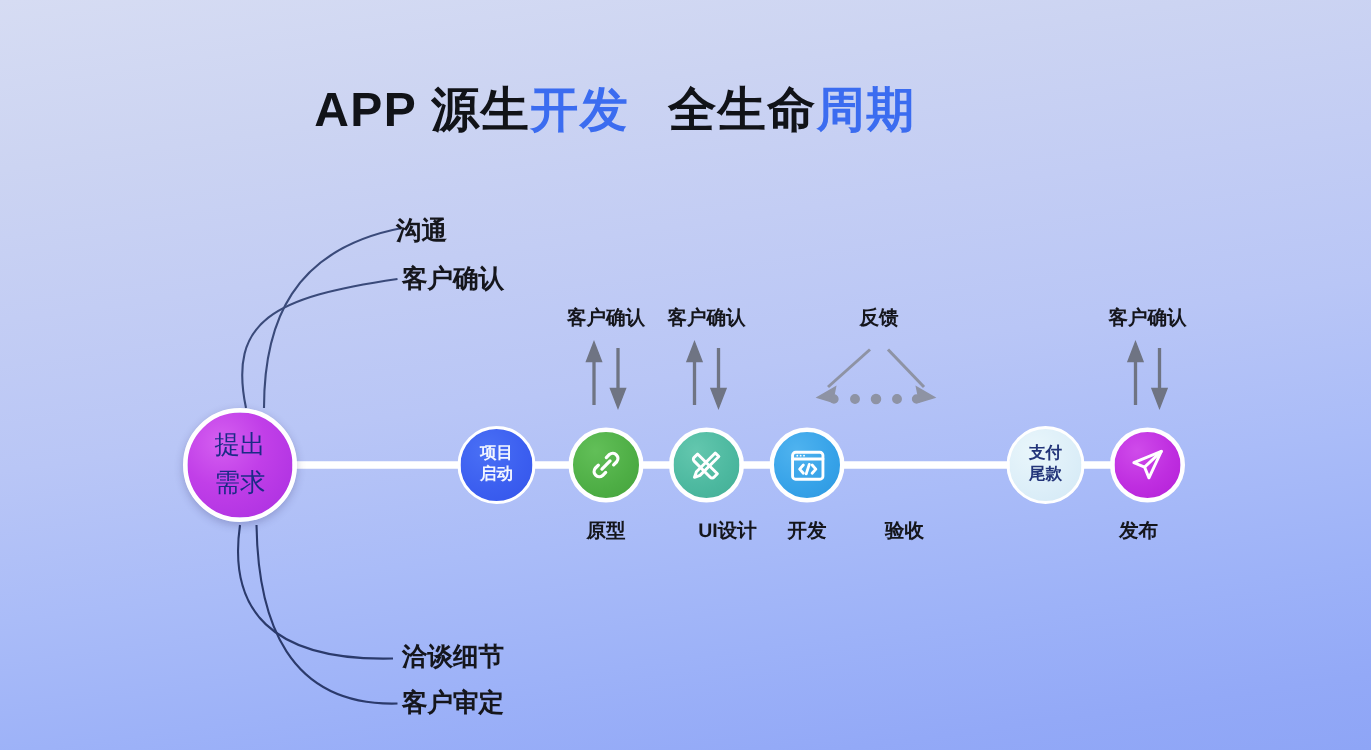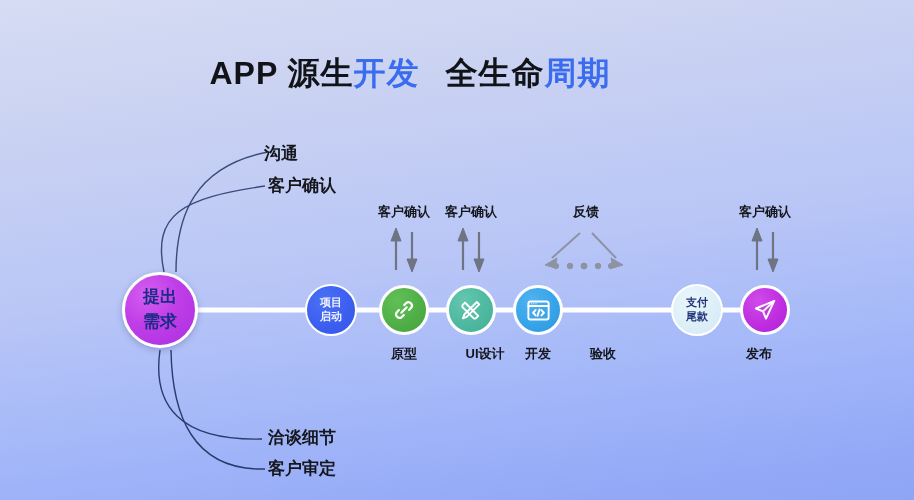--- a/index.html
+++ b/index.html
@@ -98,21 +98,21 @@
     left: 122px;
     top: 272px;
     background: radial-gradient(circle at 32% 28%, #d55ff0 0%, #c13fe8 42%, #a92ee0 100%);
     border: 3px solid #ffffff;
     box-shadow: 0 2px 6px rgba(40,30,90,0.25);
   }
   .node-hero .ntext {
     font-size: 17px;
     line-height: 1.45;
     color: #1b2b86;
-    font-weight: bold;
+    font-weight: normal;
   }
 
   
   .node-blue {
     width: 52px;
     height: 52px;
     background: radial-gradient(circle at 35% 30%, #4a70f5 0%, #3c5ff0 55%, #3354ea 100%);
     border: 2px solid #ffffff;
   }
   .node-blue .ntext { color: #f2f5ff; }

